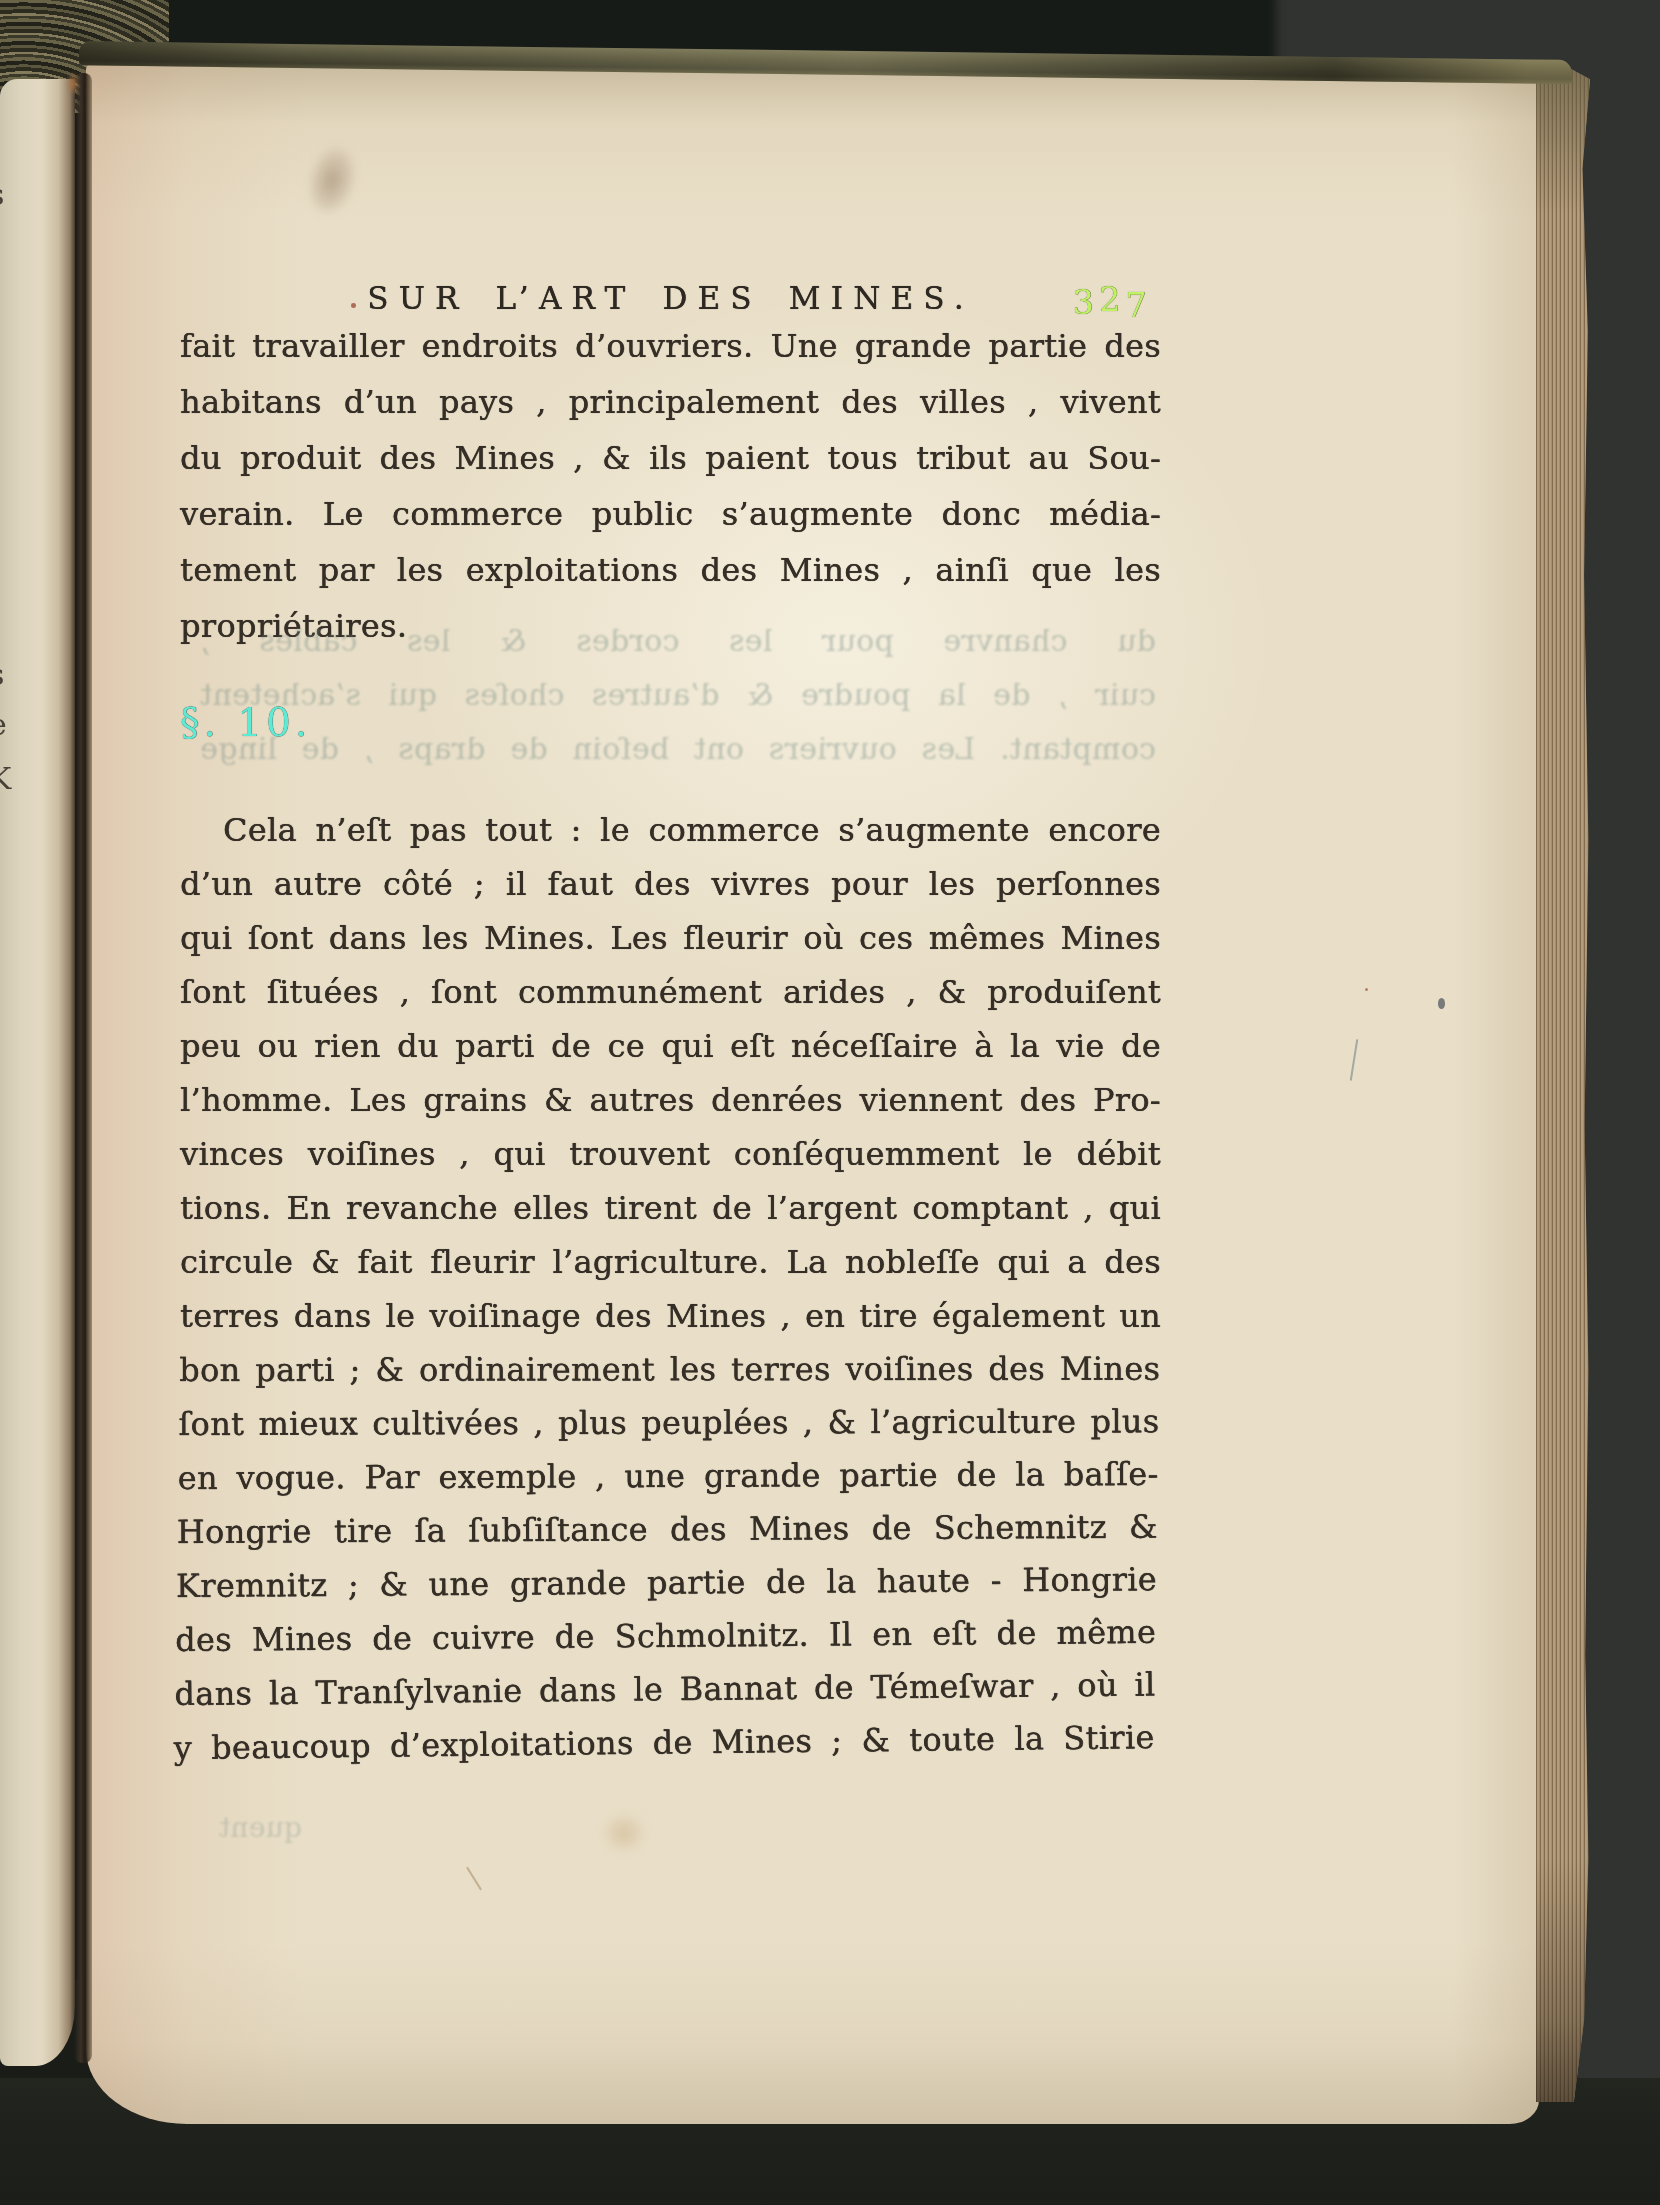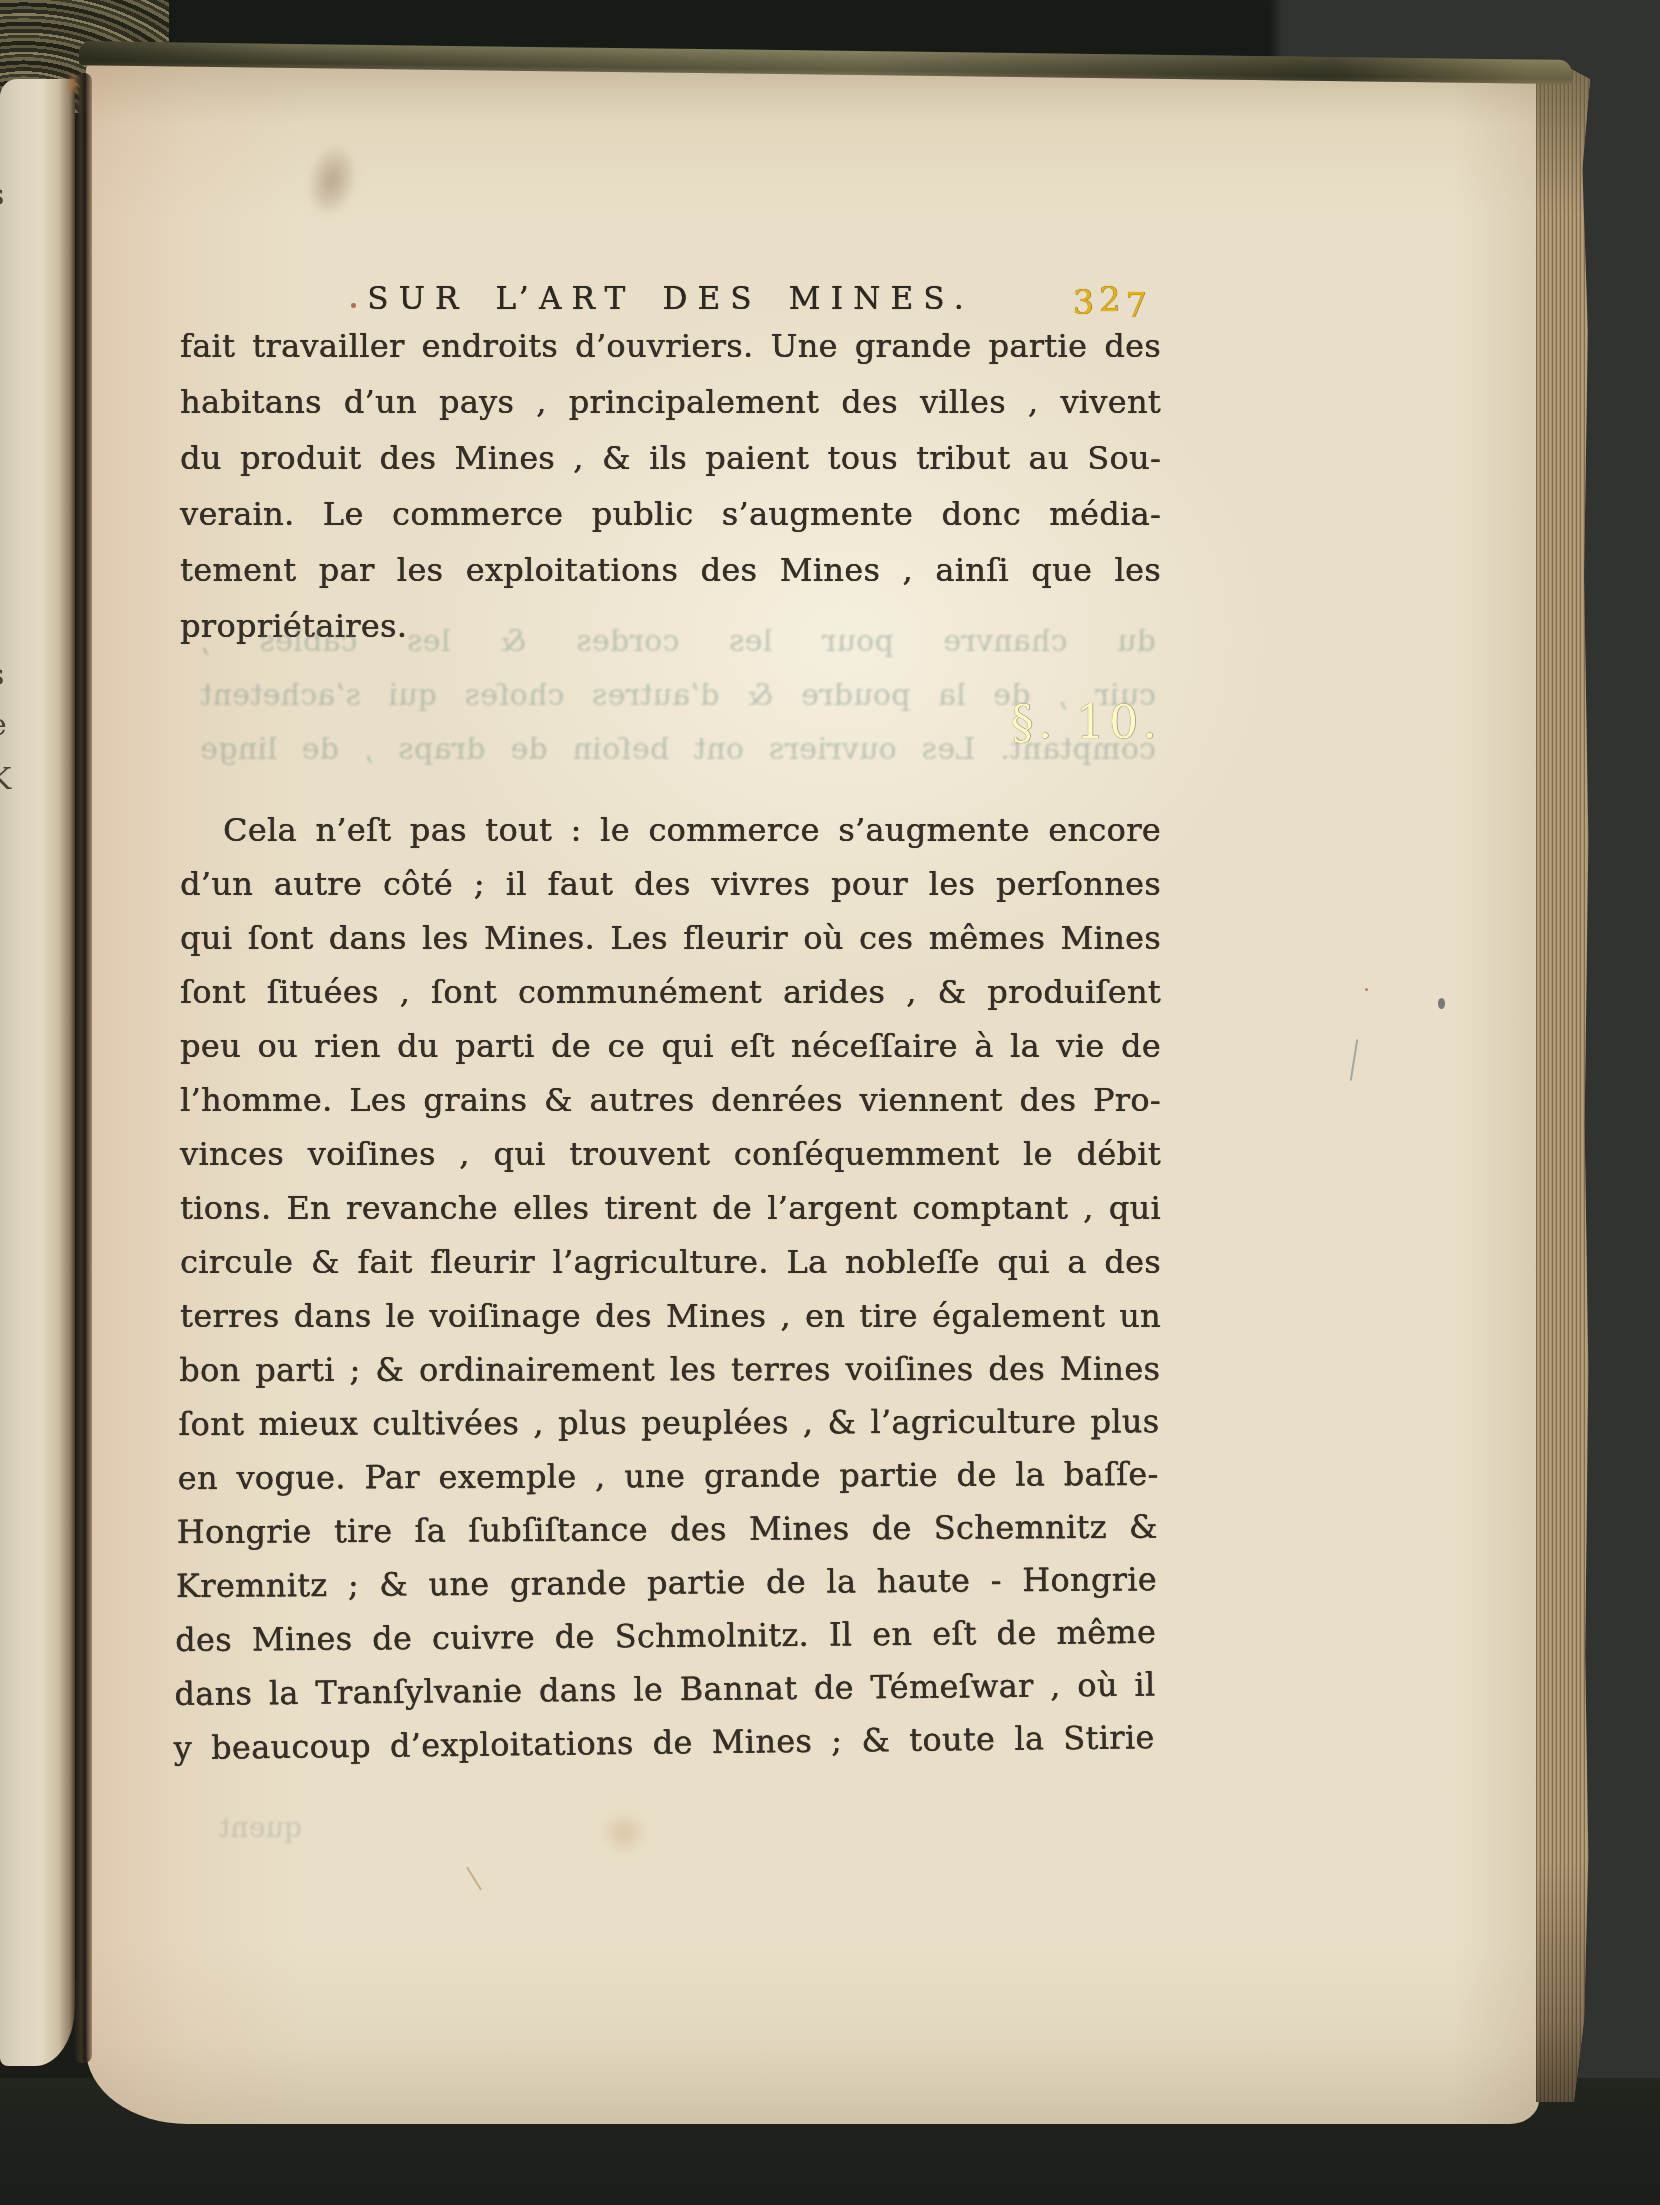--- a/index.html
+++ b/index.html
@@ -72,33 +72,33 @@
   .fiber-2{left:473px;top:1865px;width:2px;height:27px;background:rgba(150,120,80,.45);
        border-radius:2px;transform:rotate(-32deg);z-index:5;}
 
   
   .text-layer{left:180px;top:0;width:981px;height:2205px;z-index:6;color:#352e26;
        text-shadow:0 0 0.7px rgba(53,46,38,.9),0.4px 0.3px 0.6px rgba(53,46,38,.5);
        letter-spacing:0.3px;word-spacing:.08em;margin-top:47px;}
   .running-head{position:absolute;left:0;top:227px;width:100%;height:48px;}
   .head-title{text-align:center;font-size:31px;line-height:48px;letter-spacing:.33em;word-spacing:.22em;
        color:#2e2822;}
-  .page-number{position:absolute;right:9.4px;top:0;font-size:34px;line-height:48px;letter-spacing:4.7px;color:#eab308;}
+  .page-number{position:absolute;right:9.4px;top:0;font-size:34px;line-height:48px;letter-spacing:4.7px;color:#bef264;}
   .page-number span{display:inline-block;}
 
   .para{position:absolute;left:0;width:100%;}
   .para-1{top:271px;}
   .para-1 .line{height:56px;line-height:56px;}
   .para-2{top:756px;}
   .para-2 .line{height:54px;line-height:54px;}
   .line{font-size:32px;text-align:justify;text-align-last:justify;transform-origin:0 50%;}
   .line.short{text-align:left;text-align-last:left;}
 
   .section-heading{position:absolute;left:0;top:648px;width:100%;height:55px;line-height:55px;
-       text-align:right;font-size:46px;letter-spacing:4px;color:#fef9c3;}
+       text-align:left;font-size:39px;letter-spacing:4px;color:#5eead4;}
 
   
   .ghost-block{position:absolute;left:20px;top:567px;width:956px;transform:scaleX(-1);
        color:#7e938a;opacity:.45;filter:blur(1.1px);}
   .ghost-block .line{font-size:30px;height:54px;line-height:54px;text-shadow:none;}
   .ghost-frag{position:absolute;left:8px;top:1764px;width:114px;transform:scaleX(-1);
        color:#86988e;opacity:.34;filter:blur(1.1px);font-size:28px;text-shadow:none;}
 </style>
 </head>
 <body>

